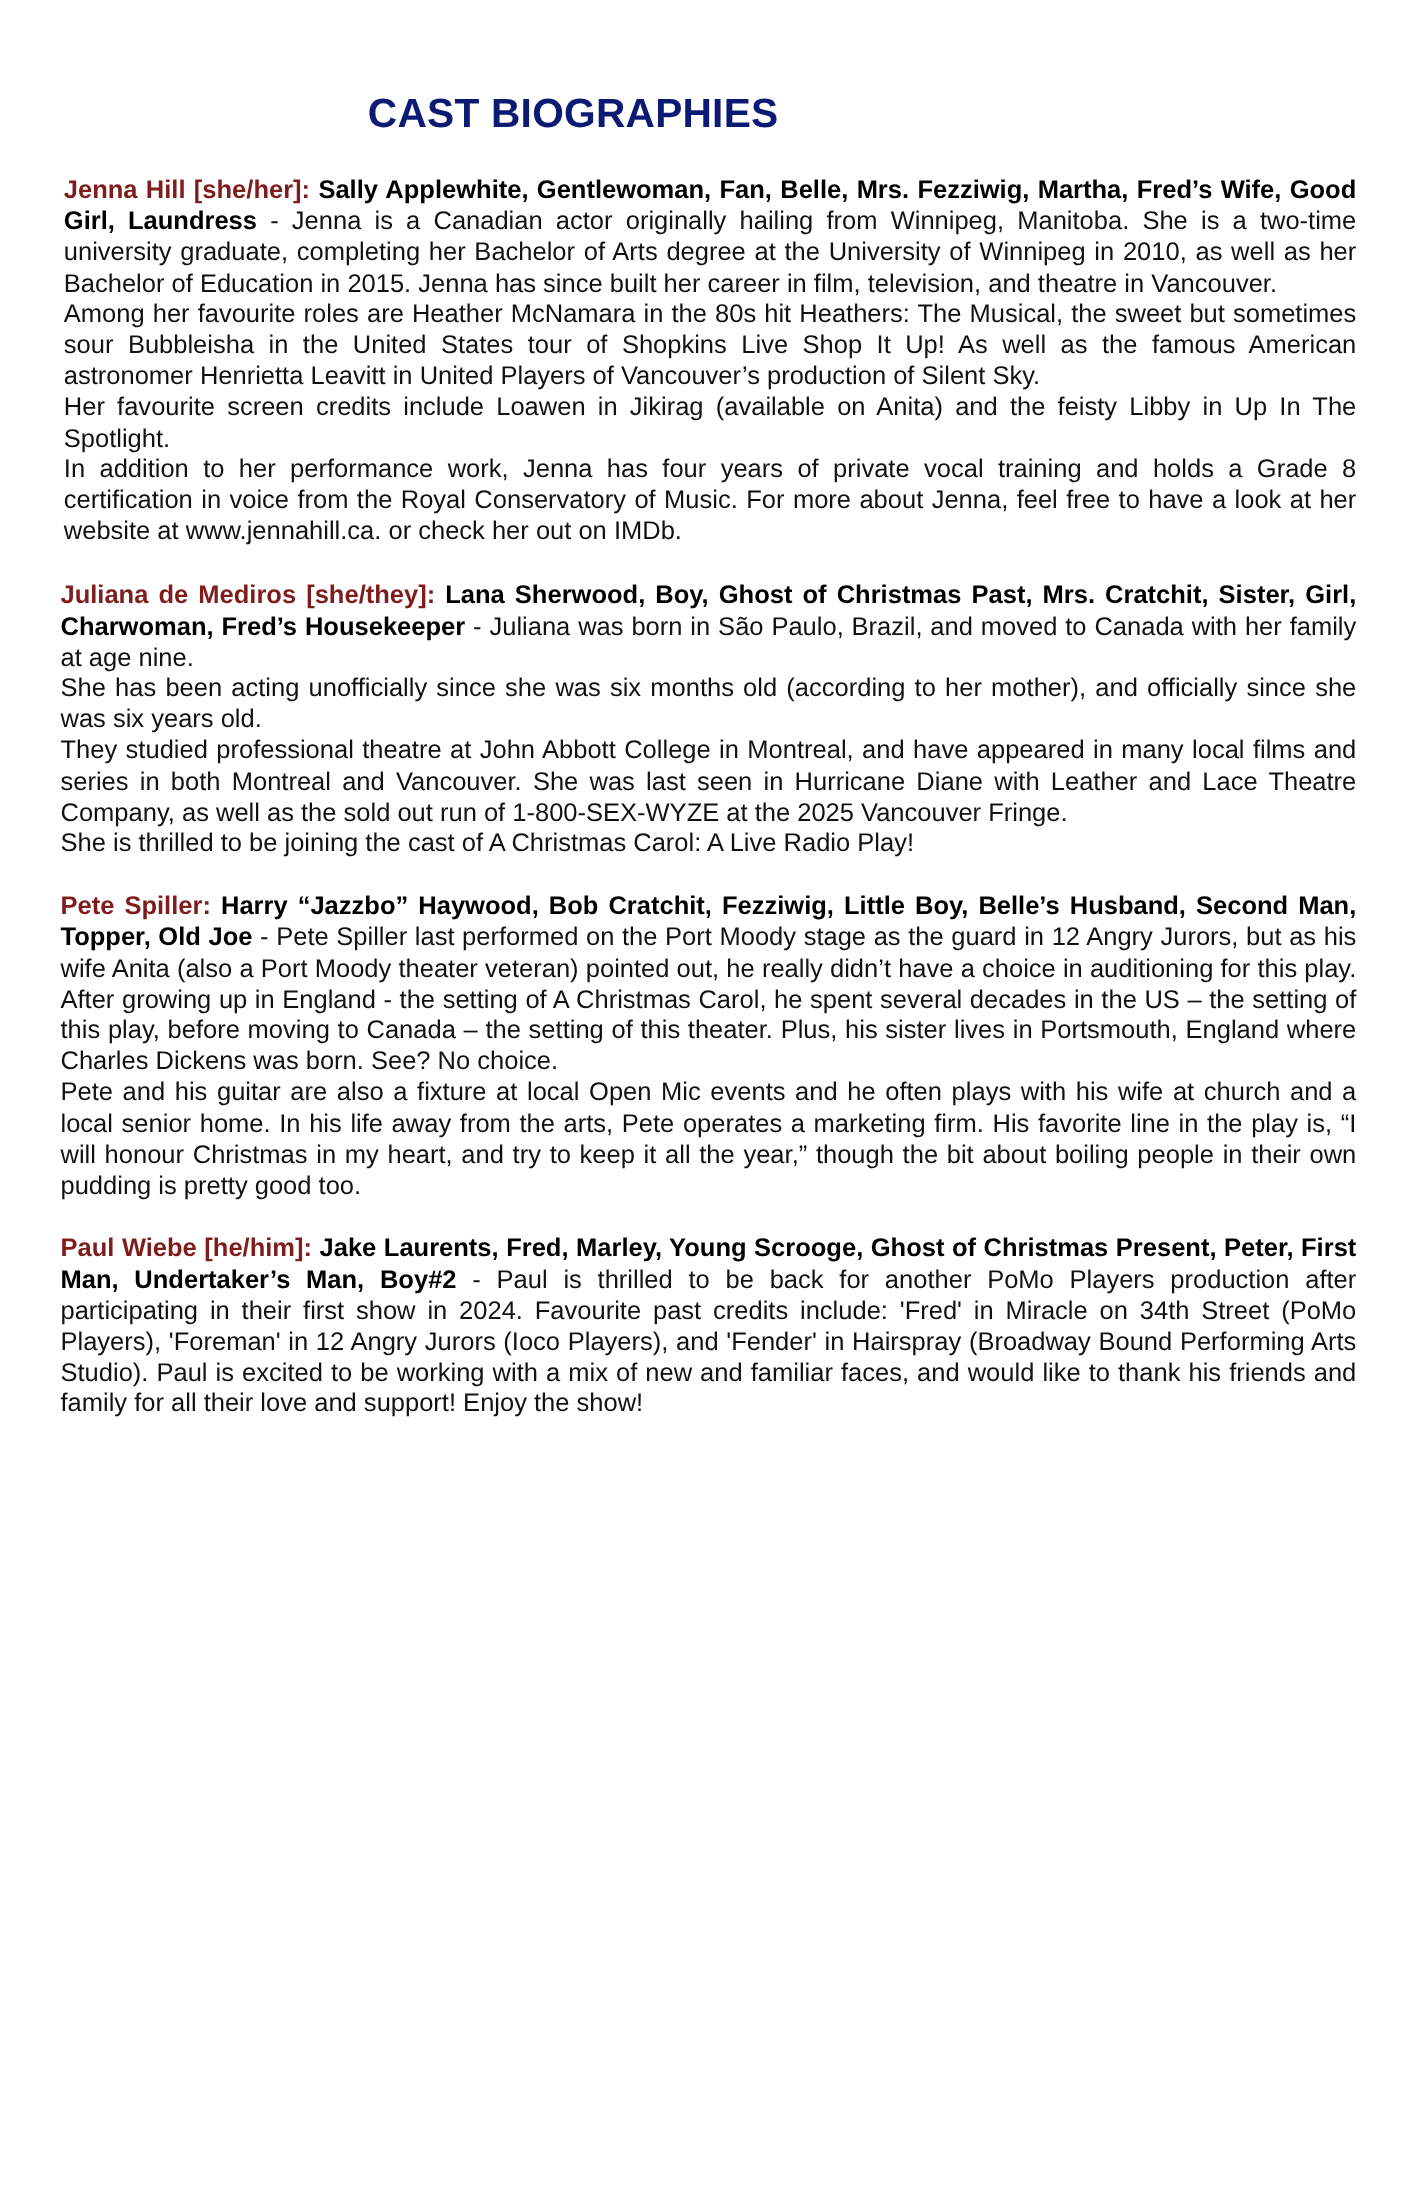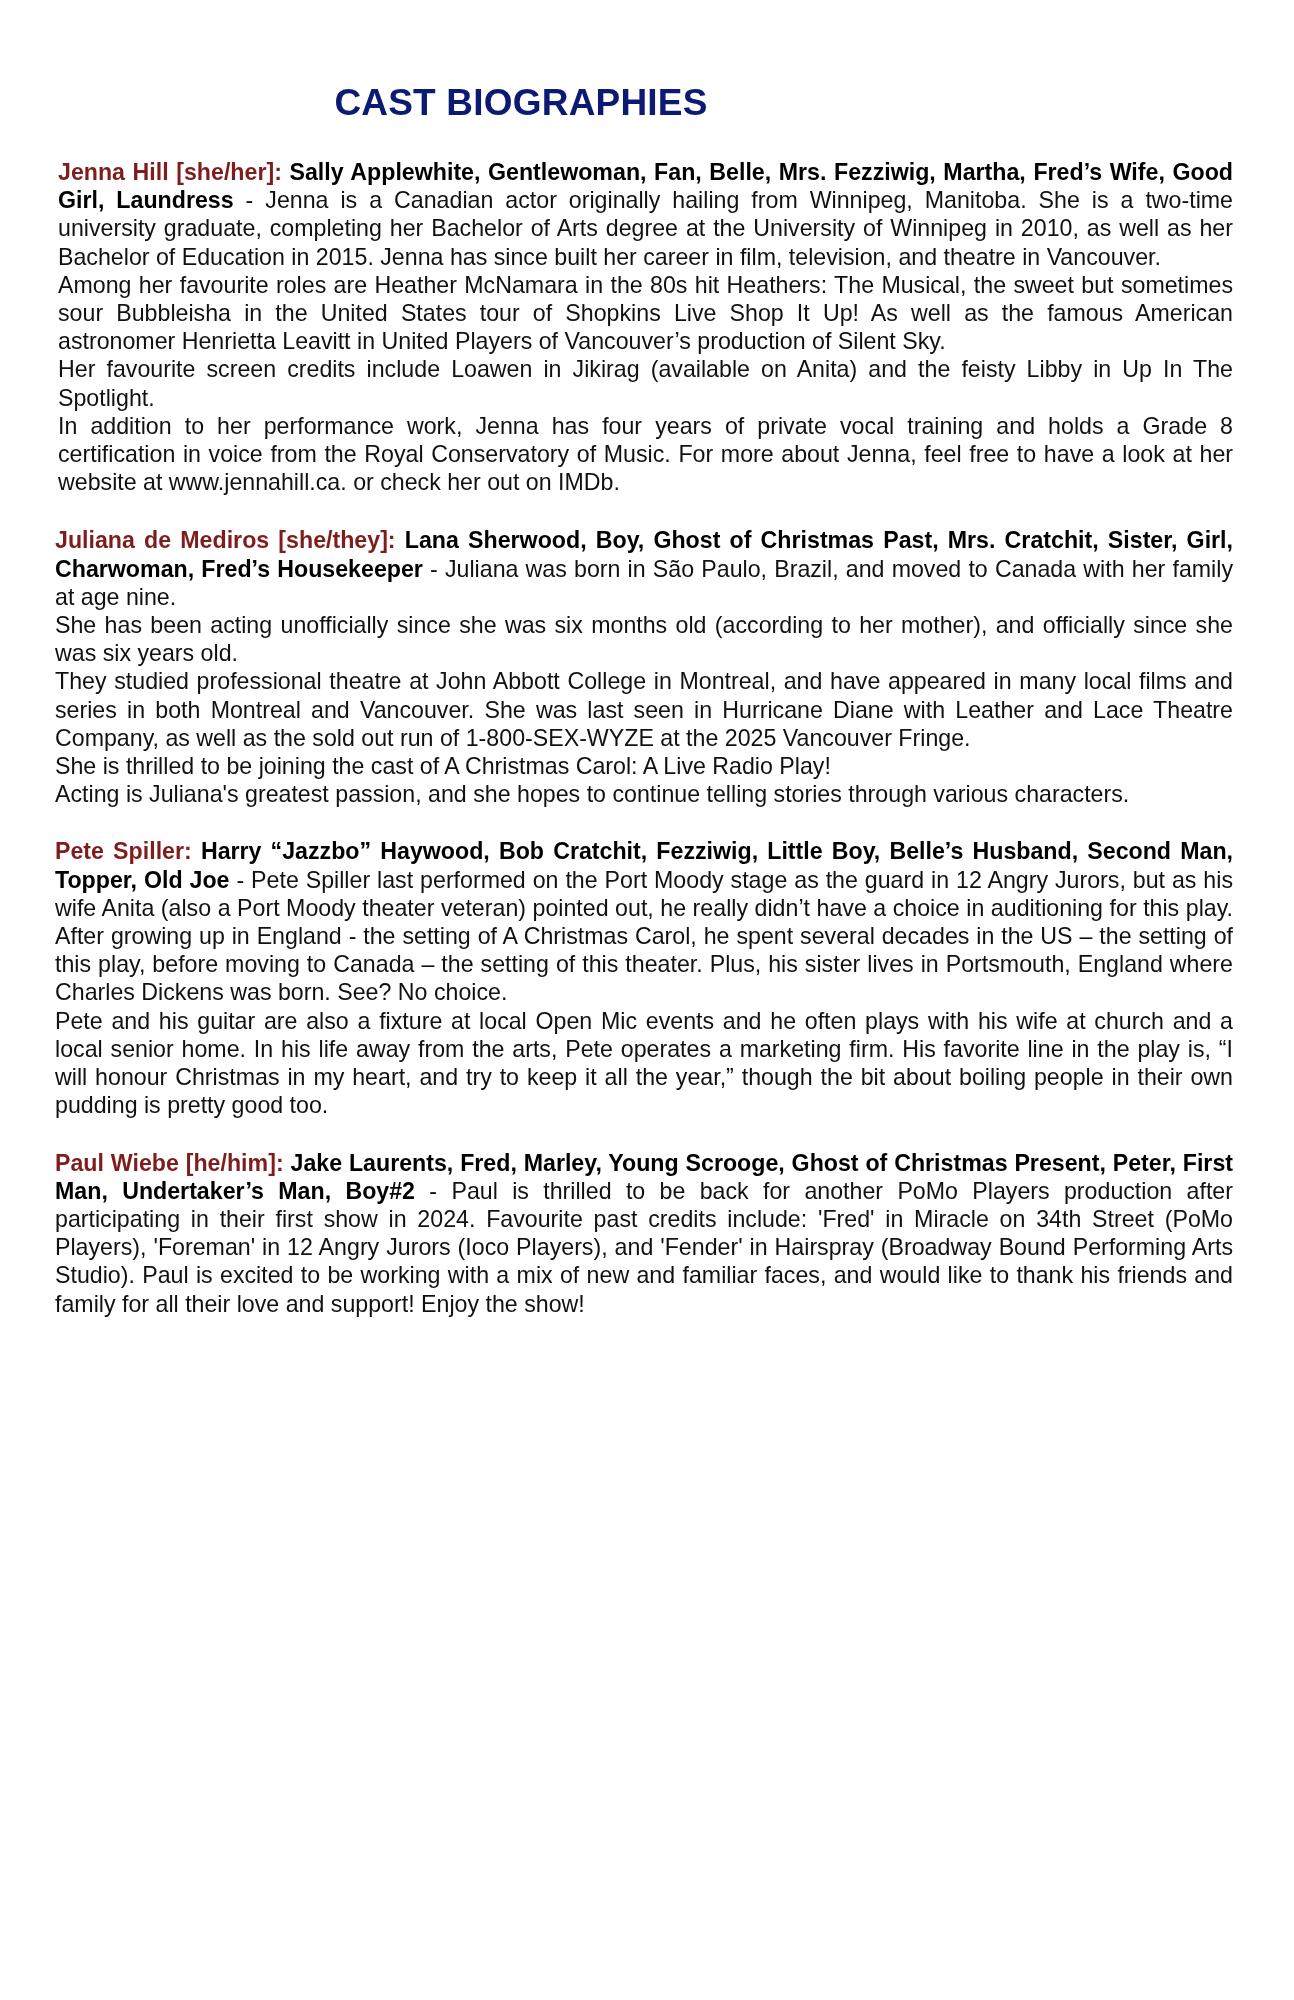--- a/index.html
+++ b/index.html
@@ -69,21 +69,20 @@
     <p>Among her favourite roles are Heather McNamara in the 80s hit Heathers: The Musical, the sweet but sometimes sour Bubbleisha in the United States tour of Shopkins Live Shop It Up!  As well as the famous American astronomer Henrietta Leavitt in United Players of Vancouver’s production of Silent Sky.</p>
     <p>Her favourite screen credits include Loawen in Jikirag (available on Anita) and the feisty Libby in Up In The Spotlight.</p>
     <p>In addition to her performance work, Jenna has four years of private vocal training and holds a Grade 8 certification in voice from the Royal Conservatory of Music.  For more about Jenna, feel free to have a look at her website at www.jennahill.ca. or check her out on IMDb.</p>
   </section>
 
   <section class="bio b2">
     <p><span class="name">Juliana de Mediros [she/they]:</span> <span class="roles">Lana Sherwood, Boy, Ghost of Christmas Past, Mrs. Cratchit, Sister, Girl, Charwoman, Fred’s Housekeeper</span><span class="sep"> - </span><span class="intro">Juliana was born in São Paulo, Brazil, and moved to Canada with her family at age nine.</span></p>
     <p>She has been acting unofficially since she was six months old (according to her mother), and officially since she was six years old.</p>
     <p>They studied professional theatre at John Abbott College in Montreal, and have appeared in many local films and series in both Montreal and Vancouver. She was last seen in Hurricane Diane with Leather and Lace Theatre Company, as well as the sold out run of 1-800-SEX-WYZE at the 2025 Vancouver Fringe.</p>
     <p>She is thrilled to be joining the cast of A Christmas Carol: A Live Radio Play!</p>
-    <p>Acting is Juliana's greatest passion, and she hopes to continue telling stories through various characters.</p>
   </section>
 
   <section class="bio b3">
     <p><span class="name">Pete Spiller:</span> <span class="roles">Harry “Jazzbo” Haywood, Bob Cratchit, Fezziwig, Little Boy, Belle’s Husband, Second Man, Topper, Old Joe</span><span class="sep"> - </span><span class="intro">Pete Spiller last performed on the Port Moody stage as the guard in 12 Angry Jurors, but as his wife Anita (also a Port Moody theater veteran) pointed out, he really didn’t have a choice in auditioning for this play. After growing up in England - the setting of A Christmas Carol, he spent several decades in the US – the setting of this play, before moving to Canada – the setting of this theater. Plus, his sister lives in Portsmouth, England where Charles Dickens was born. See? No choice.</span></p>
     <p>Pete and his guitar are also a fixture at local Open Mic events and he often plays with his wife at church and a local senior home. In his life away from the arts, Pete operates a marketing firm. His favorite line in the play is, “I will honour Christmas in my heart, and try to keep it all the year,” though the bit about boiling people in their own pudding is pretty good too.</p>
   </section>
 
   <section class="bio b4">
     <p><span class="name">Paul Wiebe [he/him]:</span> <span class="roles">Jake Laurents, Fred, Marley, Young Scrooge, Ghost of Christmas Present, Peter, First Man, Undertaker’s Man, Boy#2</span><span class="sep"> - </span><span class="intro">Paul is thrilled to be back for another PoMo Players production after participating in their first show in 2024. Favourite past credits include: 'Fred' in Miracle on 34th Street (PoMo Players), 'Foreman' in 12 Angry Jurors (Ioco Players), and 'Fender' in Hairspray (Broadway Bound Performing Arts Studio). Paul is excited to be working with a mix of new and familiar faces, and would like to thank his friends and family for all their love and support! Enjoy the show!</span></p>
   </section>

